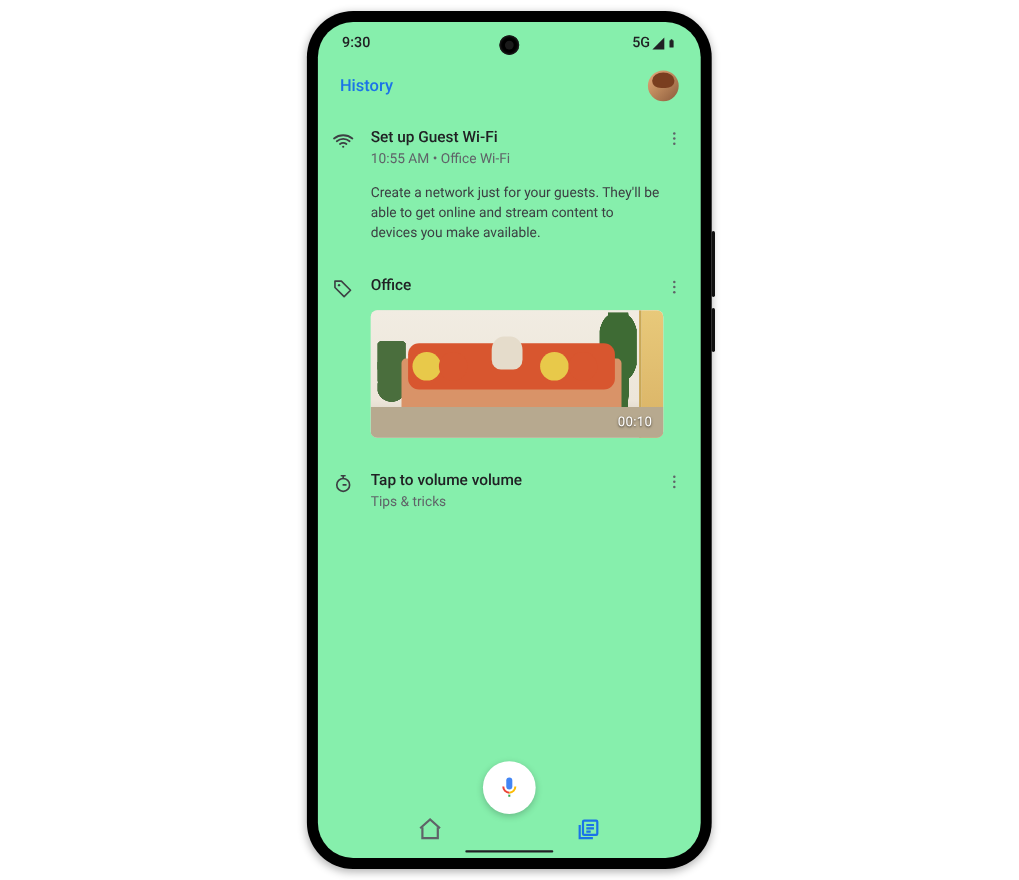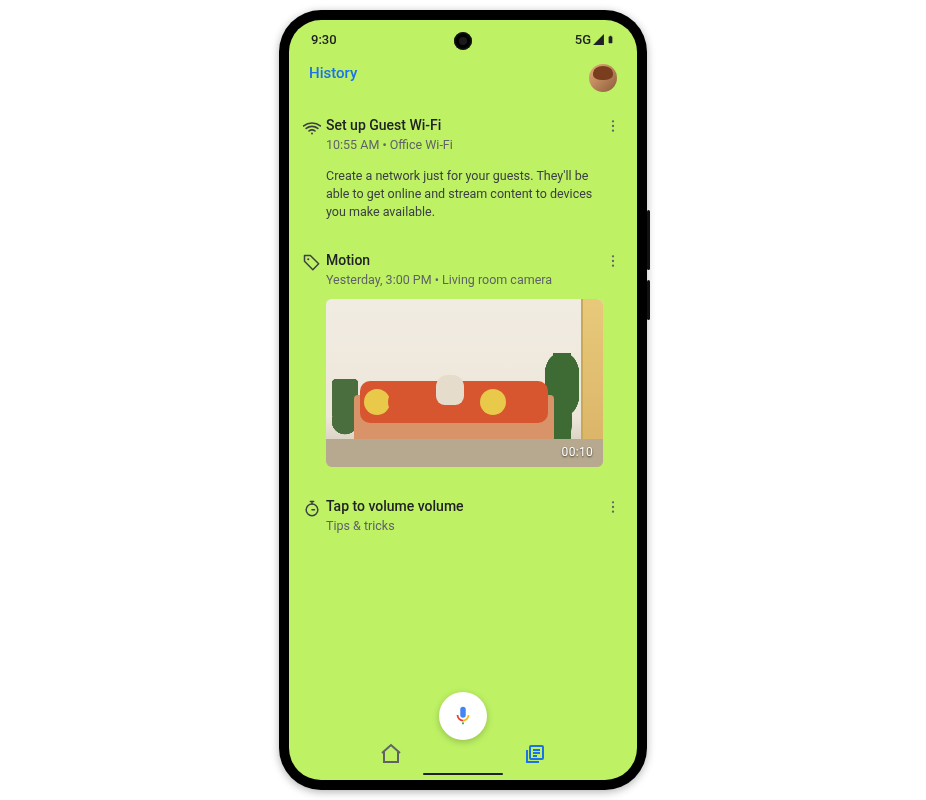--- a/index.html
+++ b/index.html
@@ -17,21 +17,21 @@
     height: 780px;
     background: #000;
     border-radius: 42px;
     padding: 10px;
     position: relative;
     box-shadow: 0 2px 8px rgba(0,0,0,0.3);
   }
   .screen {
     width: 100%;
     height: 100%;
-    background: #bef264;
+    background: #86efac;
     border-radius: 32px;
     overflow: hidden;
     position: relative;
     display: flex;
     flex-direction: column;
   }
   .camera-notch {
     position: absolute;
     top: 12px;
     left: 50%;
@@ -57,20 +57,21 @@
     align-items: center;
     justify-content: space-between;
     padding: 0 22px;
     font-size: 13px;
     font-weight: 500;
     color: #202124;
   }
   .status-right { display: flex; align-items: center; gap: 0; }
   .header {
     display: flex;
+    align-items: center;
     justify-content: space-between;
     padding: 6px 20px 8px 20px;
   }
   .header-title {
     color: #1a73e8;
     font-size: 15px;
     font-weight: 500;
   }
   .avatar {
     width: 28px;
@@ -96,21 +97,21 @@
     border-radius:50% 50% 40% 40%;
     background:#7a3e1f;
   }
   .content {
     flex: 1;
     padding: 16px 12px 0 12px;
     overflow-y: auto;
   }
   .feed-item {
     display: flex;
-    gap: 3px;
+    gap: 14px;
     margin-bottom: 30px;
     position: relative;
   }
   .feed-icon {
     width: 22px;
     height: 22px;
     flex-shrink: 0;
     display: flex;
     align-items: center;
     justify-content: center;
@@ -143,21 +144,21 @@
     height: 20px;
     display: flex;
     align-items: center;
     justify-content: center;
     color: #5f6368;
     cursor: pointer;
   }
   .camera-thumb {
     margin-top: 12px;
     width: 100%;
-    height: 168px;
+    height: 116px;
     border-radius: 6px;
     position: relative;
     overflow: hidden;
     background: #ece6dc;
   }
   .room-wall { position:absolute; inset:0; background: linear-gradient(180deg, #f1ece2 0%, #ede6da 70%, #c9bfae 100%); }
   .room-floor { position:absolute; left:0; right:0; bottom:0; height:28px; background:#b7a98f; }
   .sofa-base {
     position:absolute;
     left:28px; bottom:20px;
@@ -335,22 +336,21 @@
       </div>
 
       <div class="feed-item">
         <div class="feed-icon">
           <svg width="20" height="20" viewBox="0 0 24 24" fill="none" stroke="#3c4043" stroke-width="1.8">
             <path d="M10 3l10 10-7 7L3 10V3h7z" stroke-linejoin="round"></path>
             <circle cx="7.5" cy="7.5" r="1.3" fill="#3c4043" stroke="none"></circle>
           </svg>
         </div>
         <div class="feed-body">
-          <div class="feed-title">Motion</div>
-          <div class="feed-sub">Yesterday, 3:00 PM • Living room camera</div>
+          <div class="feed-title">Office</div>
           <div class="camera-thumb">
             <div class="room-wall"></div>
             <div class="window-right"></div>
             <div class="plant-left"></div>
             <div class="plant-right"></div>
             <div class="sofa-base"></div>
             <div class="sofa-cushion"></div>
             <div class="pillow p1"></div>
             <div class="pillow p2"></div>
             <div class="pillow p3"></div>

